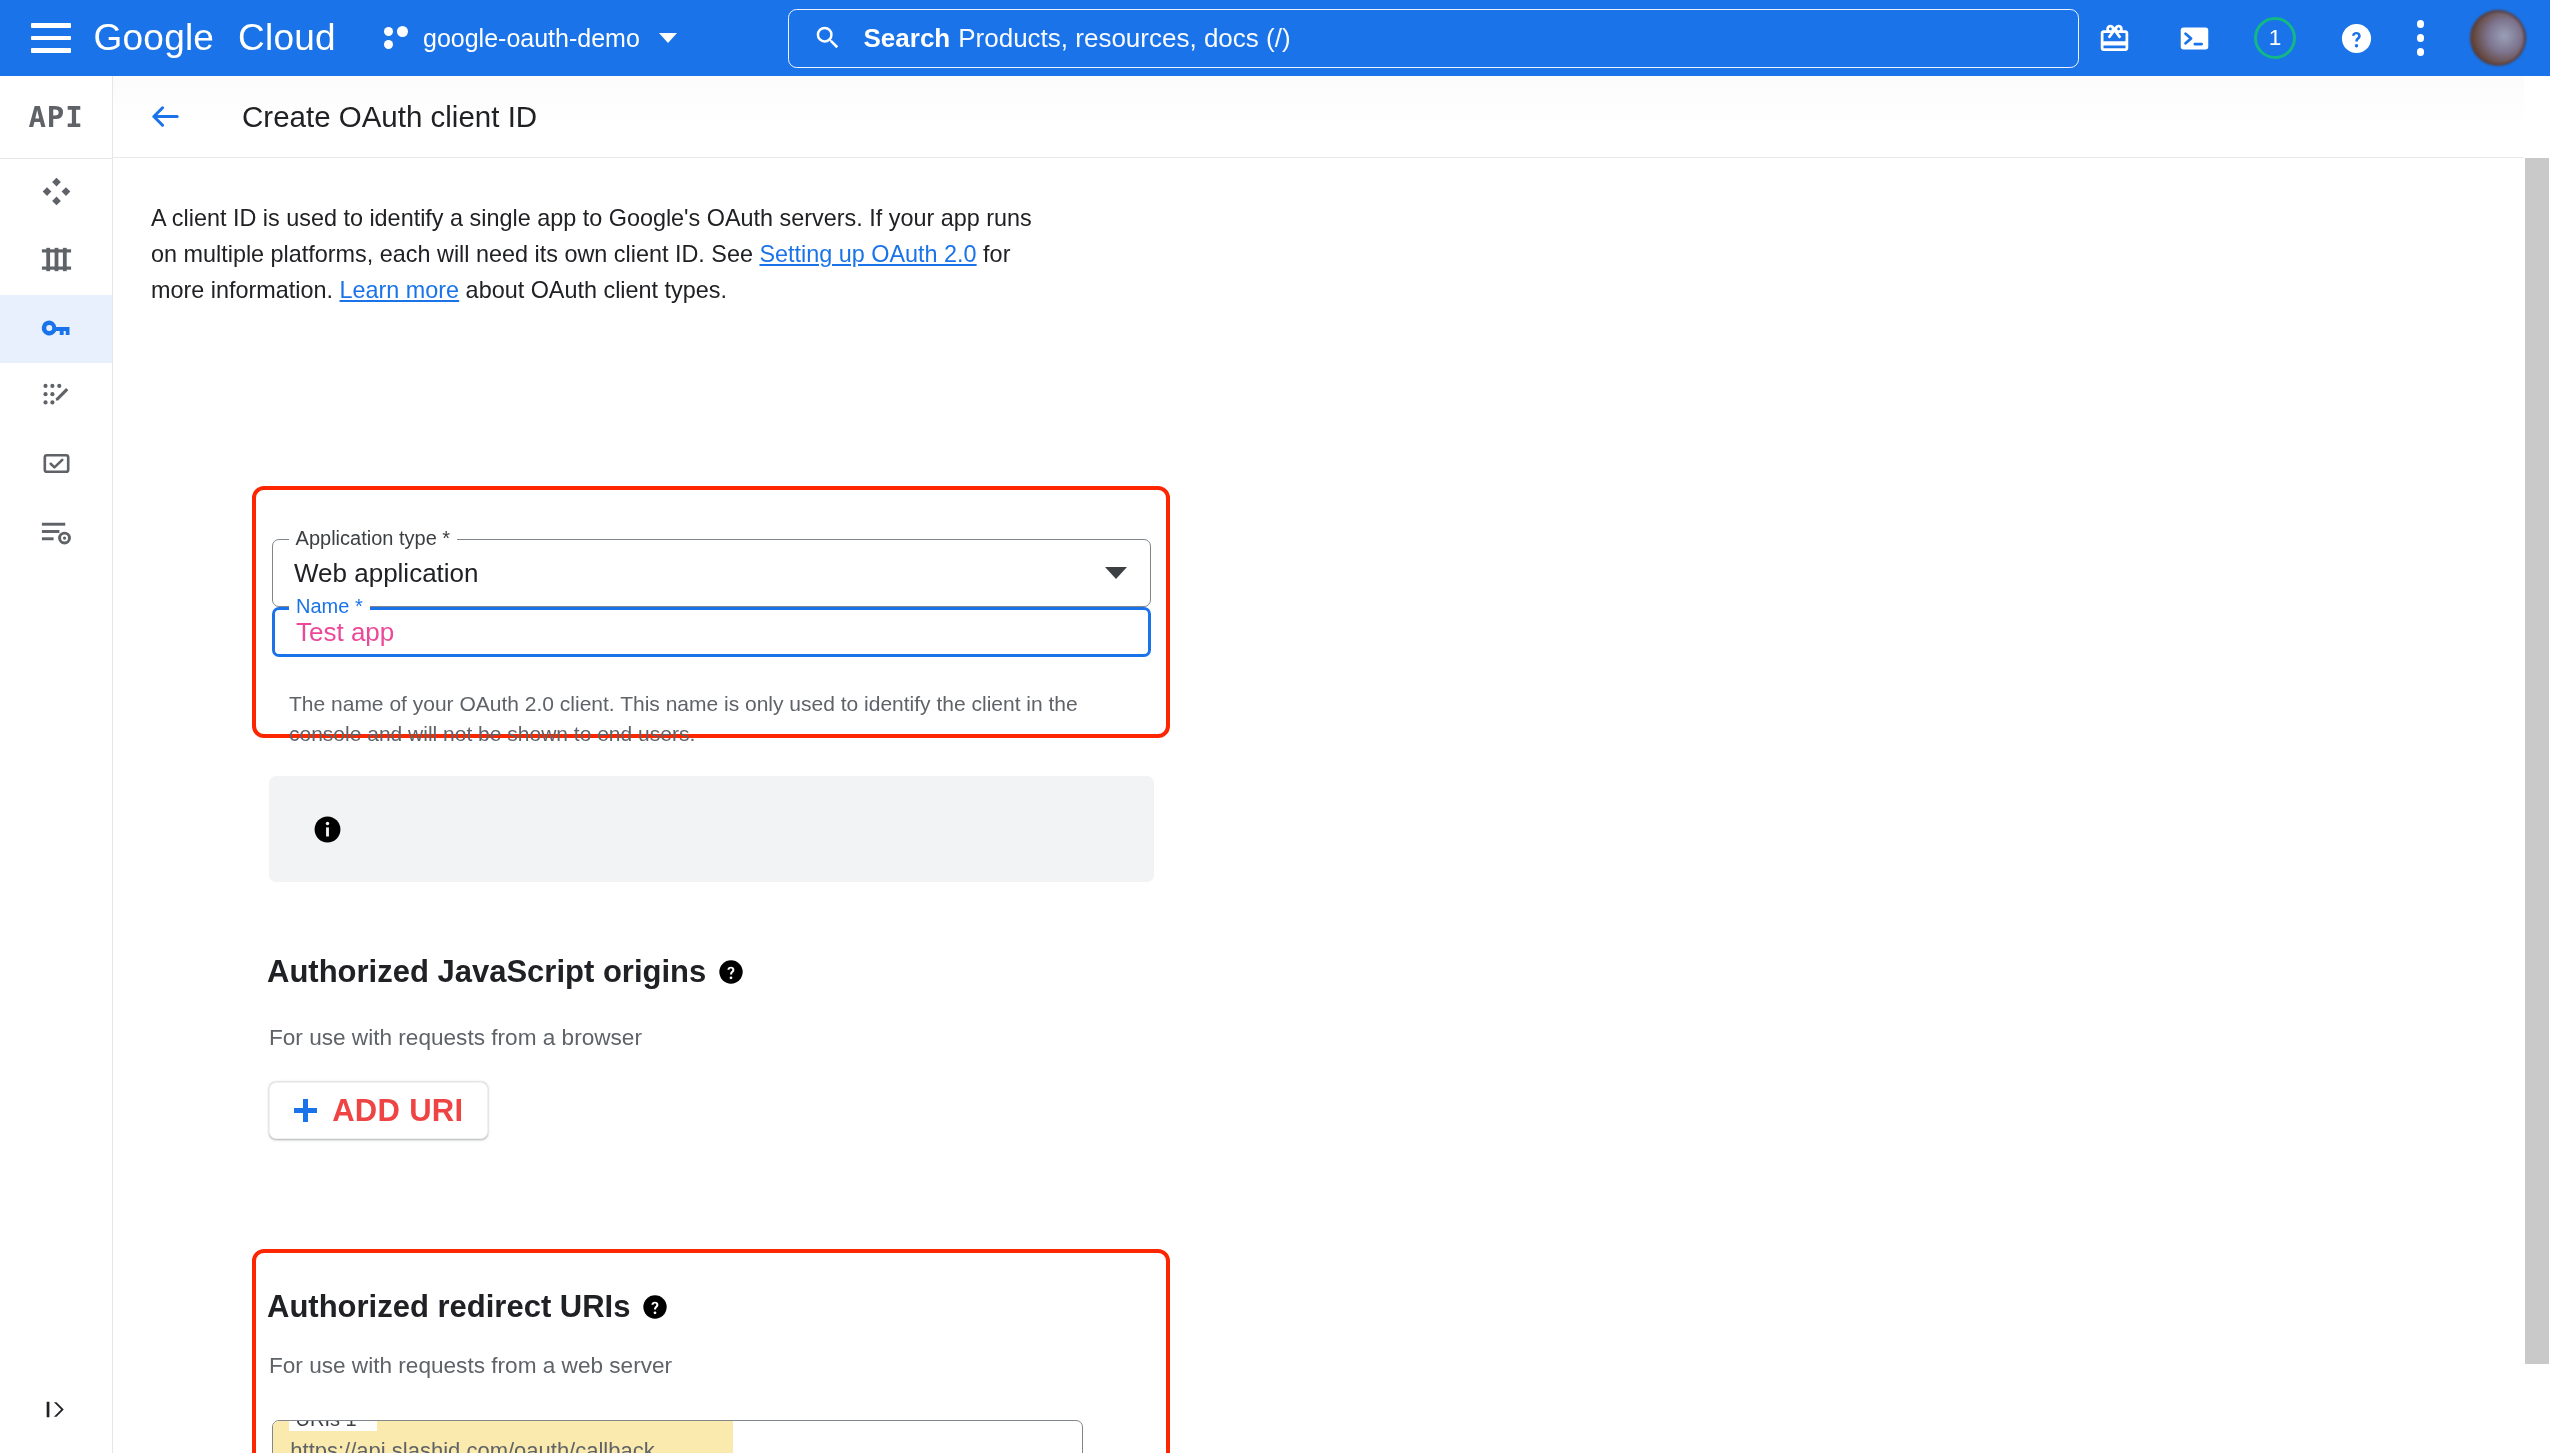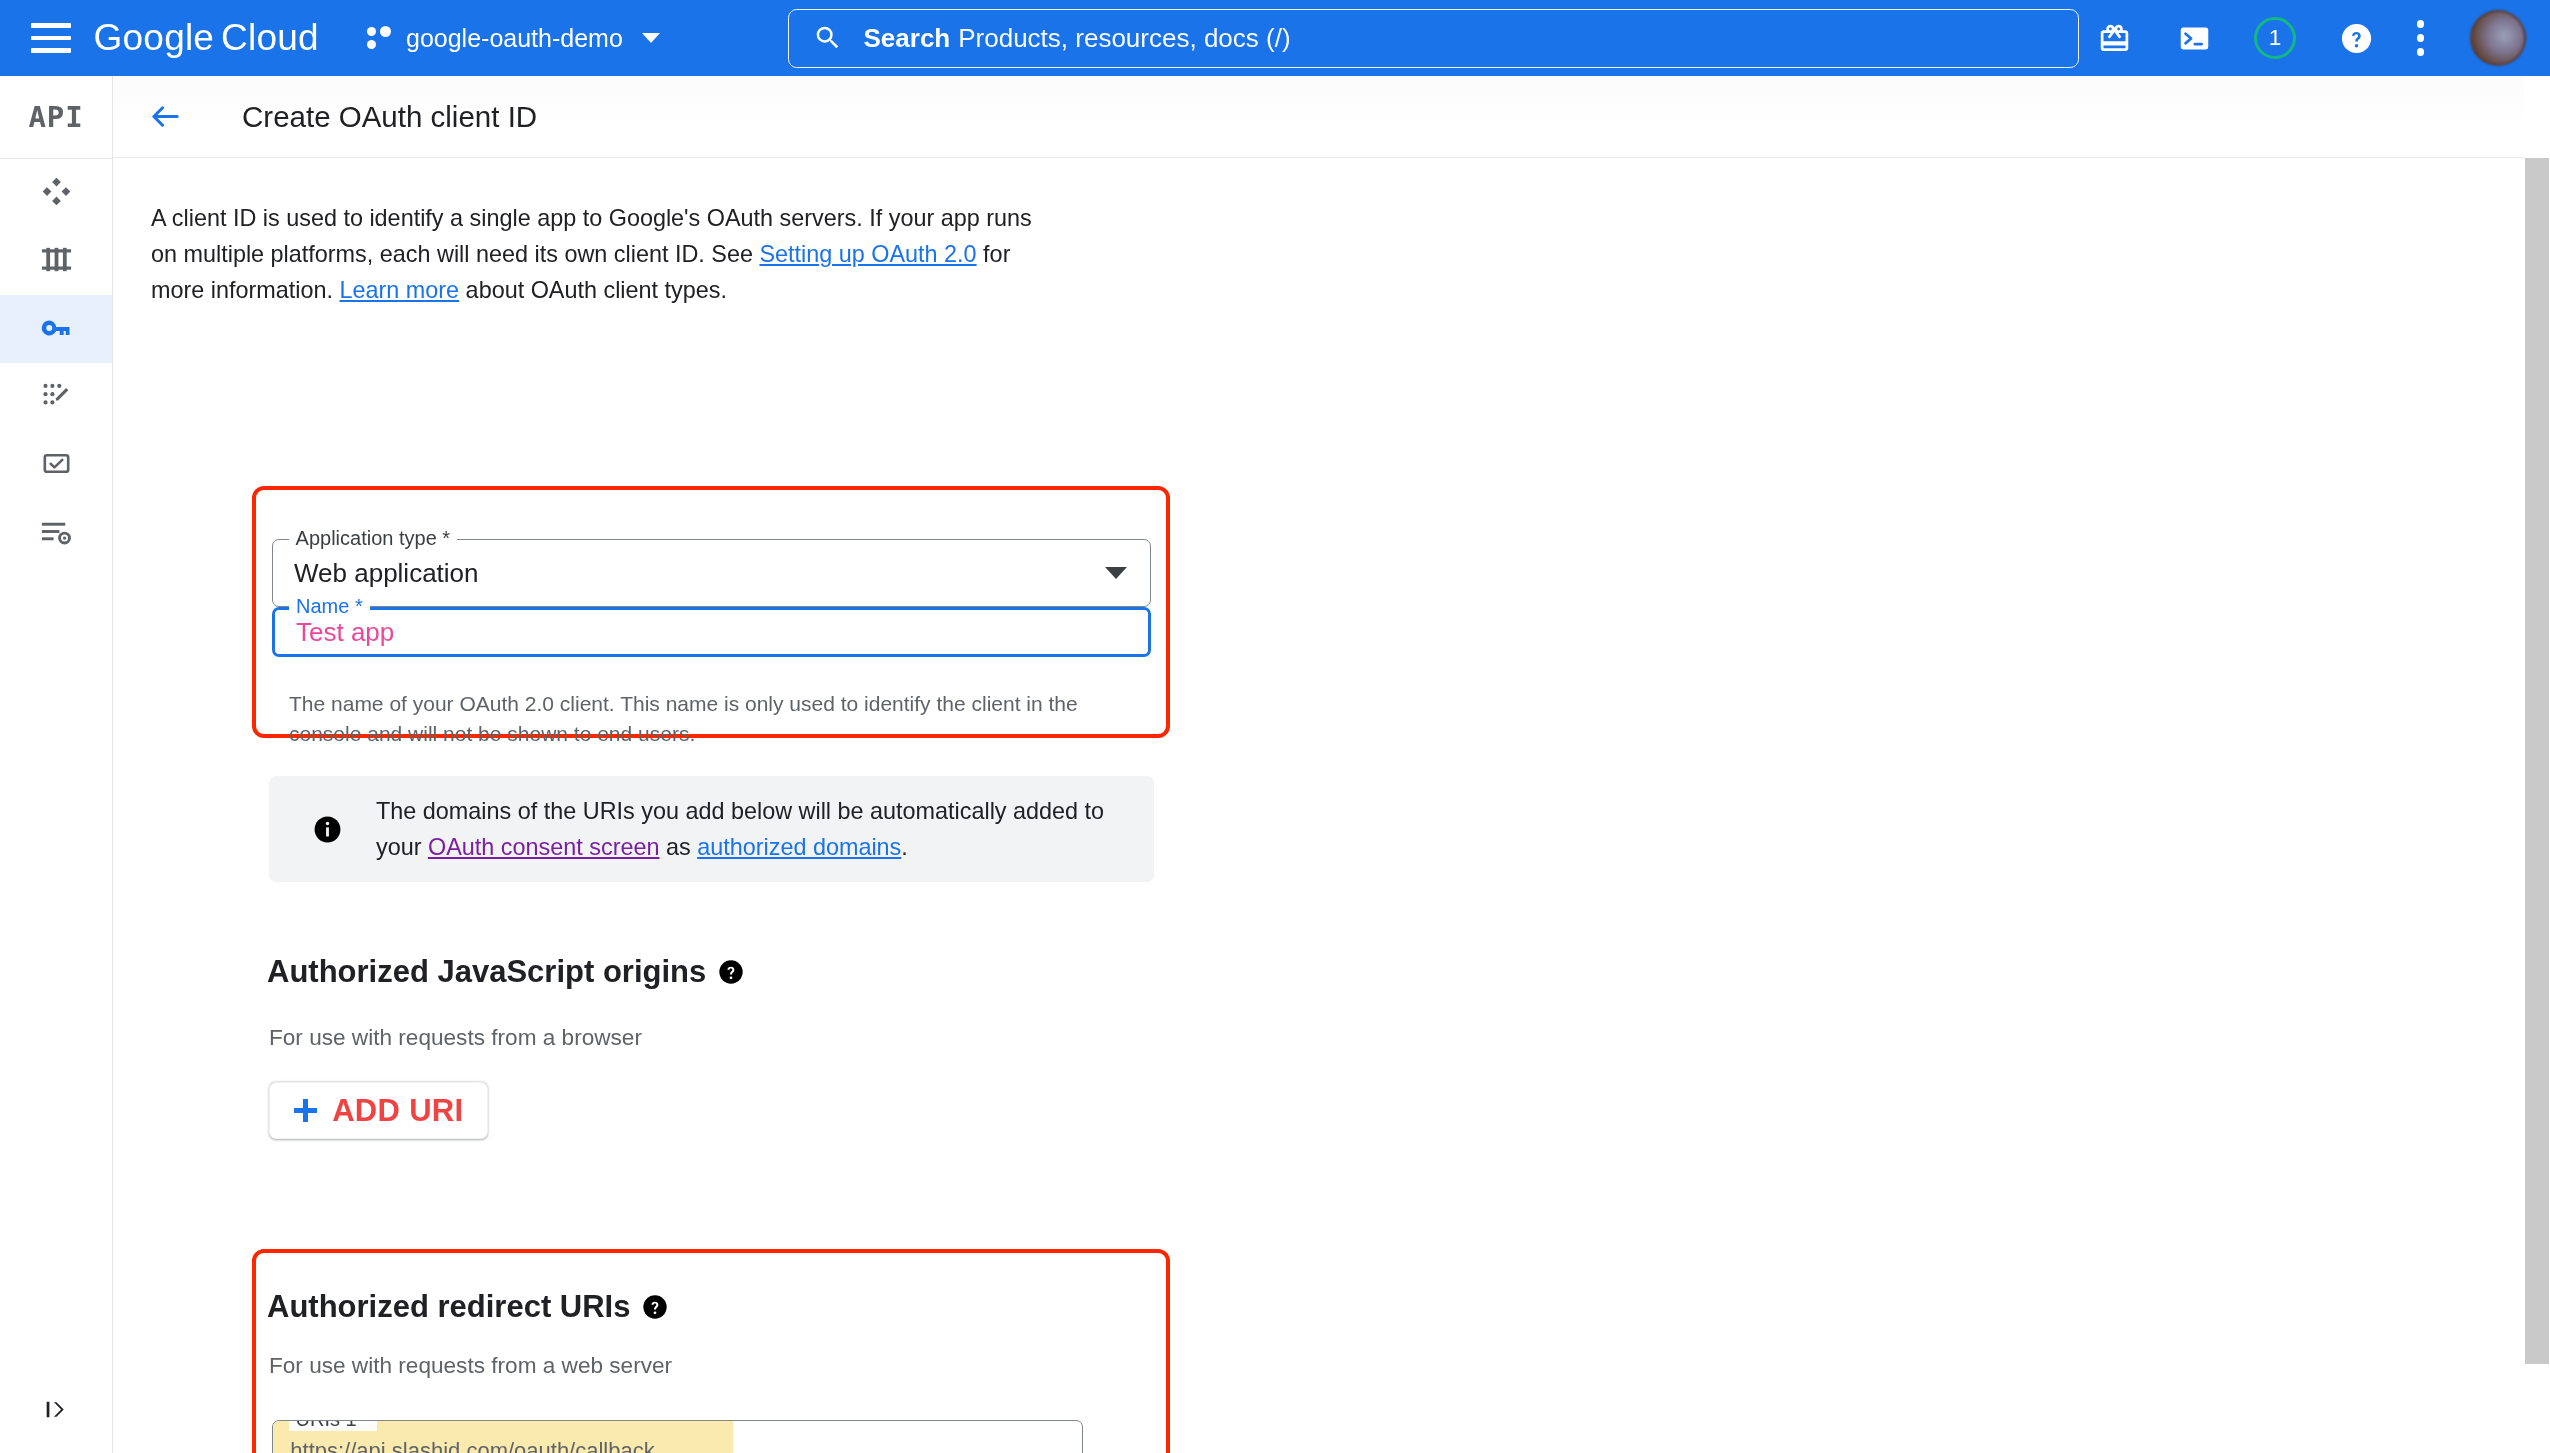--- a/index.html
+++ b/index.html
@@ -25,21 +25,21 @@
     margin-left: 31px; margin-right: 22.6px;
     display: flex; flex-direction: column; justify-content: space-between;
     cursor: pointer;
   }
   .hamburger i { display: block; height: 4.3px; background: #fff; border-radius: 0.9px; }
 
   .gc-logo {
     font-size: 37px; letter-spacing: 0.2px; color: #fff;
     font-family: "Liberation Sans", sans-serif;
     white-space: nowrap; cursor: pointer;
-    display: flex; align-items: baseline; gap: 7px;
+    display: flex; align-items: baseline; gap: 24px;
   }
   .gc-logo .g1 { font-weight: 400; }
   .gc-logo .g2 { font-weight: 400; }
 
   .project-chip {
     display: flex; align-items: center; gap: 12px;
     margin-left: 42px; cursor: pointer; height: 52px; padding: 0 5.2px;
   }
   .proj-ico { width: 28px; height: 28px; position: relative; flex: 0 0 28px; }
   .proj-ico b {
@@ -429,21 +429,20 @@
     <div class="hint">The name of your OAuth 2.0 client. This name is only used to identify the client in the console and will not be shown to end users.</div>
 
     <div class="info-banner">
       <span class="info-ico">
         <svg width="31" height="31" viewBox="0 0 24 24">
           <circle cx="12" cy="12" r="10" fill="#000"></circle>
           <rect x="10.9" y="10.4" width="2.2" height="7" fill="#f1f3f4"></rect>
           <circle cx="12" cy="7.4" r="1.35" fill="#f1f3f4"></circle>
         </svg>
       </span>
-      <span class="info-txt"><span>The domains of the URIs you add below will be automatically added to your </span><a class="lnk visited">OAuth consent screen</a><span> as </span><a class="lnk">authorized domains</a><span>.</span></span>
     </div>
 
     <div class="section-title" id="jsorigins-title">
       <span>Authorized JavaScript origins</span>
       <span class="helpdot">
         <svg width="28" height="28" viewBox="0 0 24 24">
           <circle cx="12" cy="12" r="10" fill="#000"></circle>
           <path d="M12 18.2a1.2 1.2 0 1 0 0-2.4 1.2 1.2 0 0 0 0 2.4m1-4.1v-.6c0-.9 1.9-1.4 1.9-3.3 0-1.6-1.3-2.7-3-2.7-1.6 0-2.9 1-3 2.6h1.8c.05-.6.5-1 1.2-1 .7 0 1.2.4 1.2 1.1 0 1.1-1.9 1.5-1.9 3.3v.6z" fill="#fff"></path>
         </svg>
       </span>

